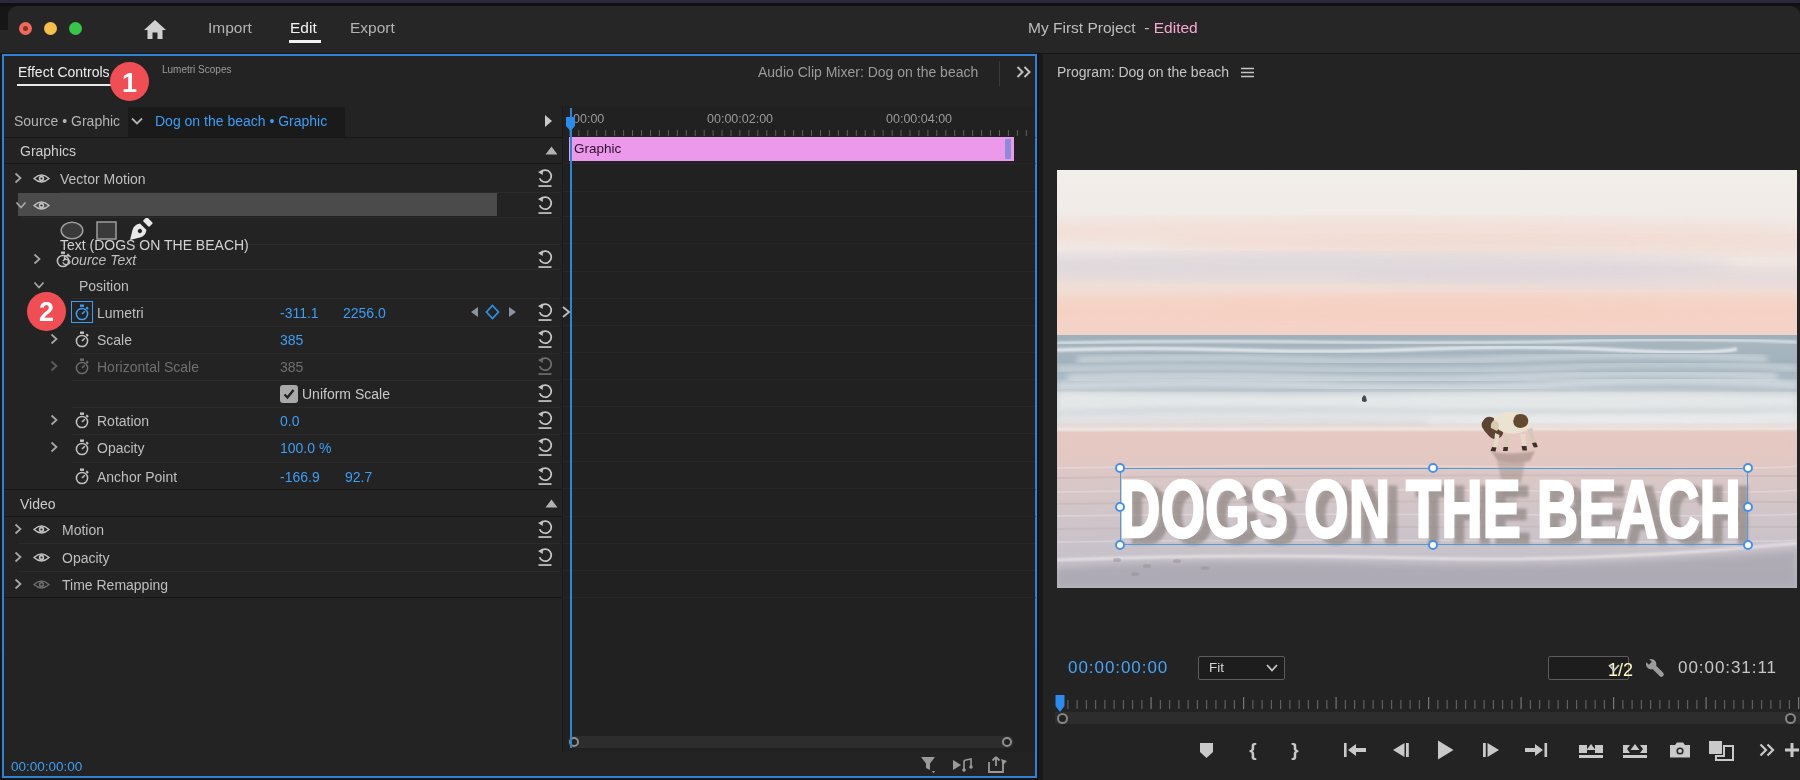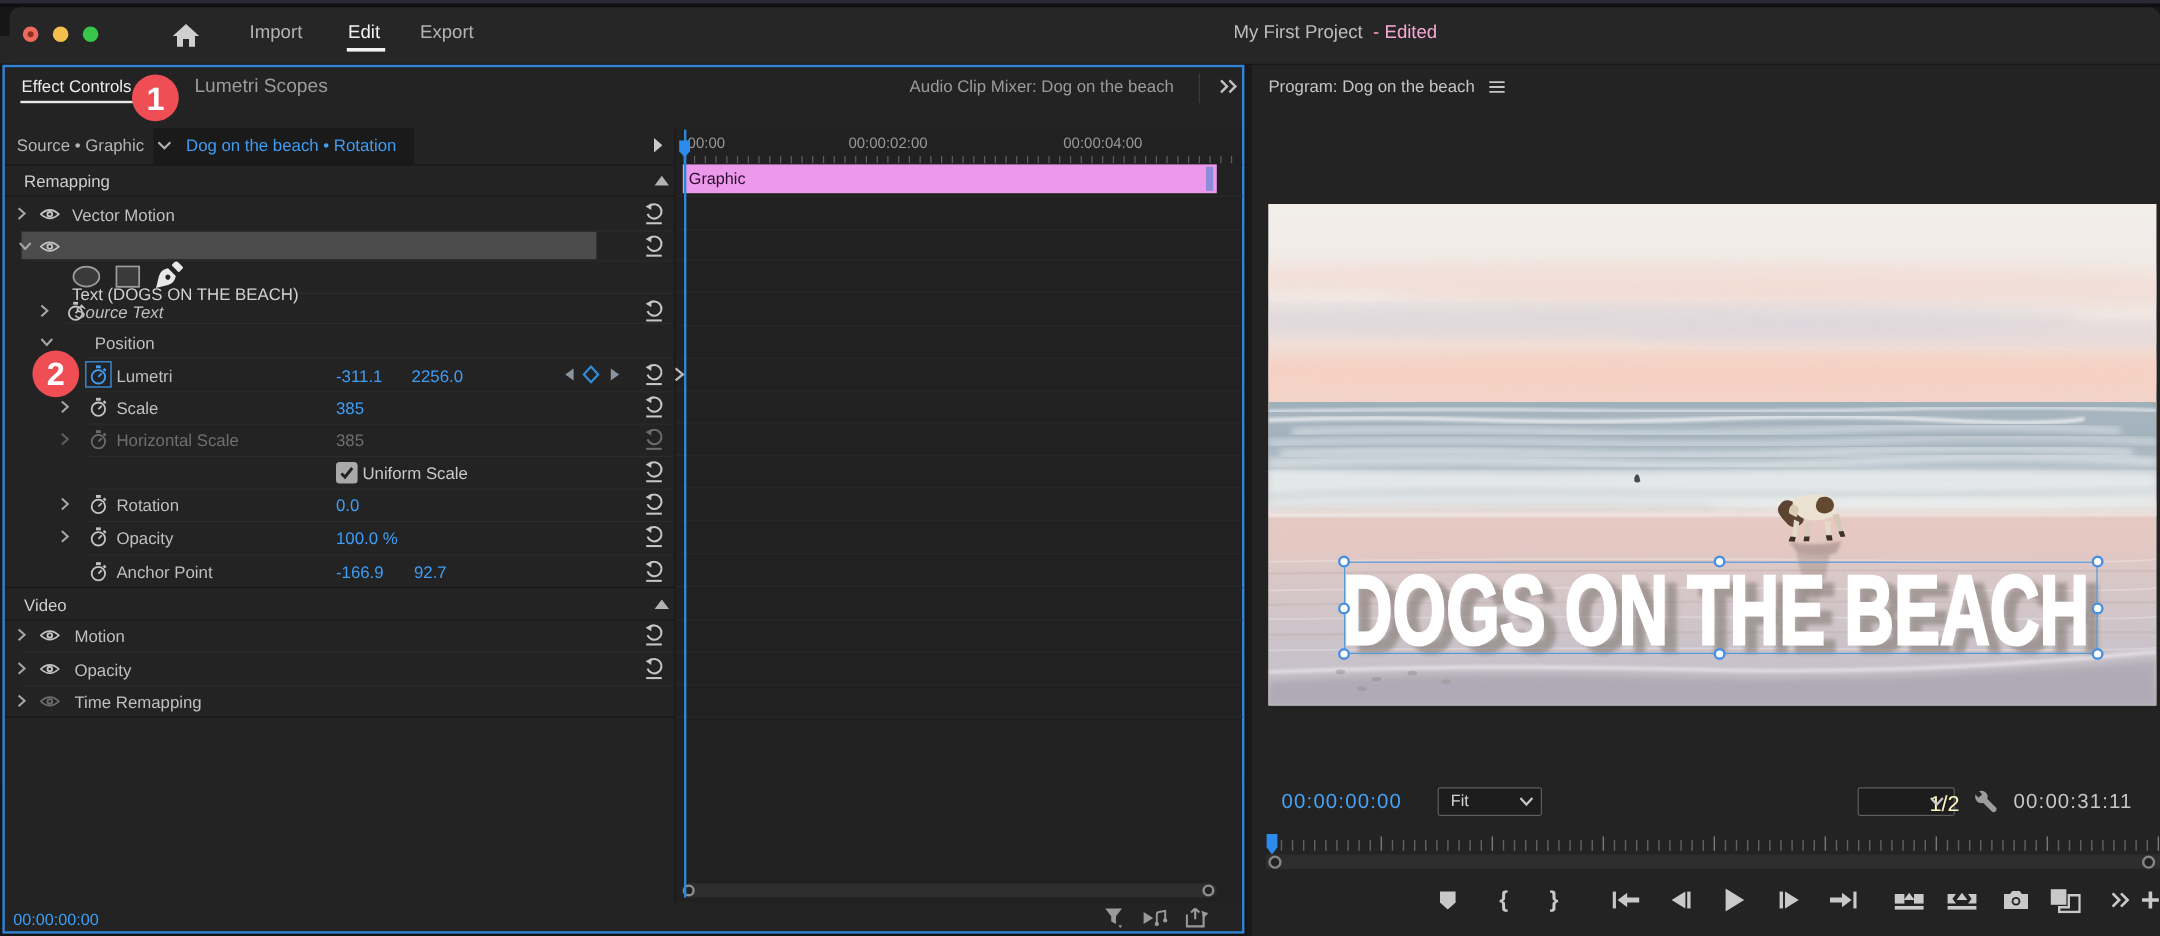--- a/index.html
+++ b/index.html
@@ -33,42 +33,42 @@
   <div class="abs" style="left:208px;top:19px;font-size:15.5px;color:#b3b3b3;">Import</div>
   <div class="abs" style="left:290px;top:19px;font-size:15.5px;color:#f2f2f2;">Edit</div>
   <div class="abs" style="left:289px;top:40px;width:32px;height:2.5px;background:#f2f2f2;"></div>
   <div class="abs" style="left:350px;top:19px;font-size:15.5px;color:#b3b3b3;">Export</div>
   <div class="abs" style="left:1028px;top:19px;font-size:15.5px;color:#bdbdbd;">My First Project <span style="color:#f9a8d4;">&nbsp;- Edited</span></div>
 
   <div class="abs" id="leftpanel" style="left:2px;top:54px;width:1035px;height:724px;background:#232323;border:2px solid #3182d2;"></div>
 
   <div class="abs" style="left:18px;top:64px;font-size:14px;color:#ededed;">Effect Controls</div>
   <div class="abs" style="left:17px;top:84px;width:95px;height:2px;background:#e8e8e8;"></div>
-  <div class="abs" style="left:162px;top:64px;font-size:16px;color:#9b9b9b;">Lumetri Scopes</div>
+  <div class="abs" style="left:162px;top:64px;font-size:10px;color:#9b9b9b;">Lumetri Scopes</div>
   <div class="abs" style="left:758px;top:64px;font-size:14px;color:#9b9b9b;">Audio Clip Mixer: Dog on the beach</div>
   <div class="abs" style="left:999px;top:61px;width:1px;height:25px;background:#3b3b3b;"></div>
   <svg class="abs" style="left:1016px;top:66px;" width="16" height="12" viewBox="0 0 16 12">
     <path d="M1.5 1 L6.5 6 L1.5 11 M8.5 1 L13.5 6 L8.5 11" stroke="#c0c0c0" stroke-width="2" fill="none"></path>
   </svg>
 
   <div class="abs" style="left:110px;top:62px;width:39px;height:39px;border-radius:50%;background:#ef4e55;z-index:30;"></div>
   <div class="abs" style="left:110px;top:68px;width:39px;text-align:center;font-size:27px;font-weight:bold;color:#fff;z-index:31;">1</div>
 
   <div class="abs" style="left:128px;top:107px;width:217px;height:30px;background:#1a1a1a;"></div>
   <div class="abs" style="left:14px;top:112.5px;font-size:14px;color:#b4b4b4;">Source • Graphic</div>
   <svg class="abs" style="left:131px;top:117px;" width="12" height="8" viewBox="0 0 12 8">
     <path d="M1 1.5 L6 6.5 L11 1.5" stroke="#b4b4b4" stroke-width="1.8" fill="none"></path>
   </svg>
-  <div class="abs" style="left:155px;top:112.5px;font-size:14px;color:#3e9df5;">Dog on the beach • Rotation</div>
+  <div class="abs" style="left:155px;top:112.5px;font-size:14px;color:#3e9df5;">Dog on the beach • Graphic</div>
   <svg class="abs" style="left:544px;top:115px;" width="9" height="12" viewBox="0 0 9 12">
     <path d="M1 0 L8 6 L1 12 Z" fill="#c9c9c9"></path>
   </svg>
   <div class="sep" style="left:4px;top:137px;width:1032px;"></div>
 
-  <div class="lbl" style="left:20px;top:143px;color:#cdcdcd;">Remapping</div>
+  <div class="lbl" style="left:20px;top:143px;color:#cdcdcd;">Graphics</div>
   <svg class="abs" style="left:545px;top:146px;" width="13" height="9" viewBox="0 0 13 9">
     <path d="M6.5 0.5 L12.5 8.5 L0.5 8.5 Z" fill="#b2b2b2"></path>
   </svg>
   <div class="sep" style="left:4px;top:163px;width:1032px;"></div>
 
   <div class="lbl" style="left:60px;top:171px;">Vector Motion</div>
   <div class="abs" style="left:18px;top:193px;width:479px;height:23px;background:#4b4b4b;"></div>
   <div class="lbl" style="left:60px;top:198px;color:#d2d2d2;z-index:2;margin-top:39px;">Text (DOGS ON THE BEACH)</div>
   <div class="lbl" style="left:62px;top:252px;font-style:italic;">Source Text</div>
   <div class="lbl" style="left:79px;top:278px;">Position</div>

